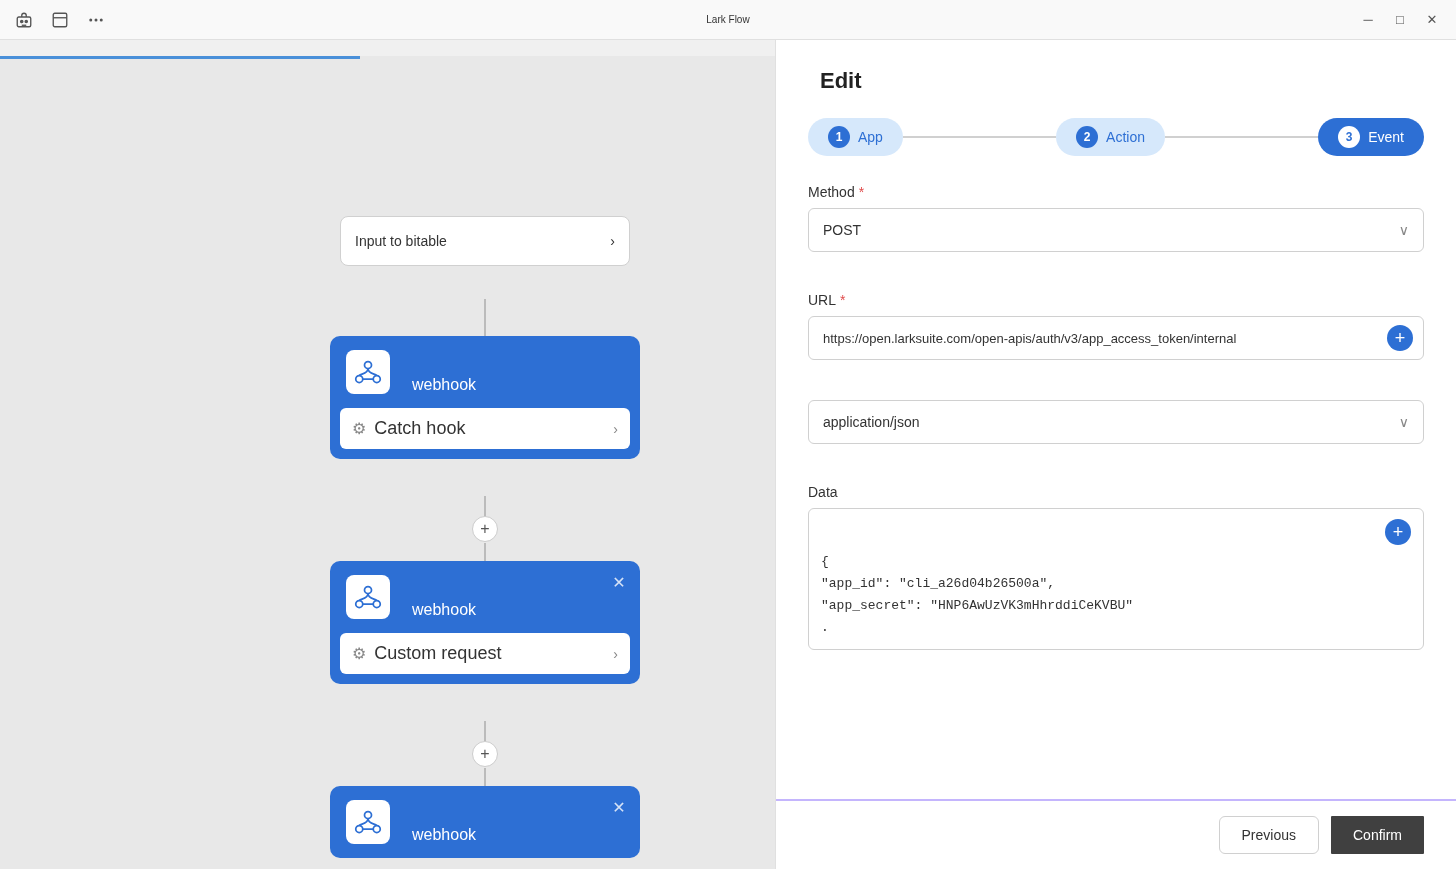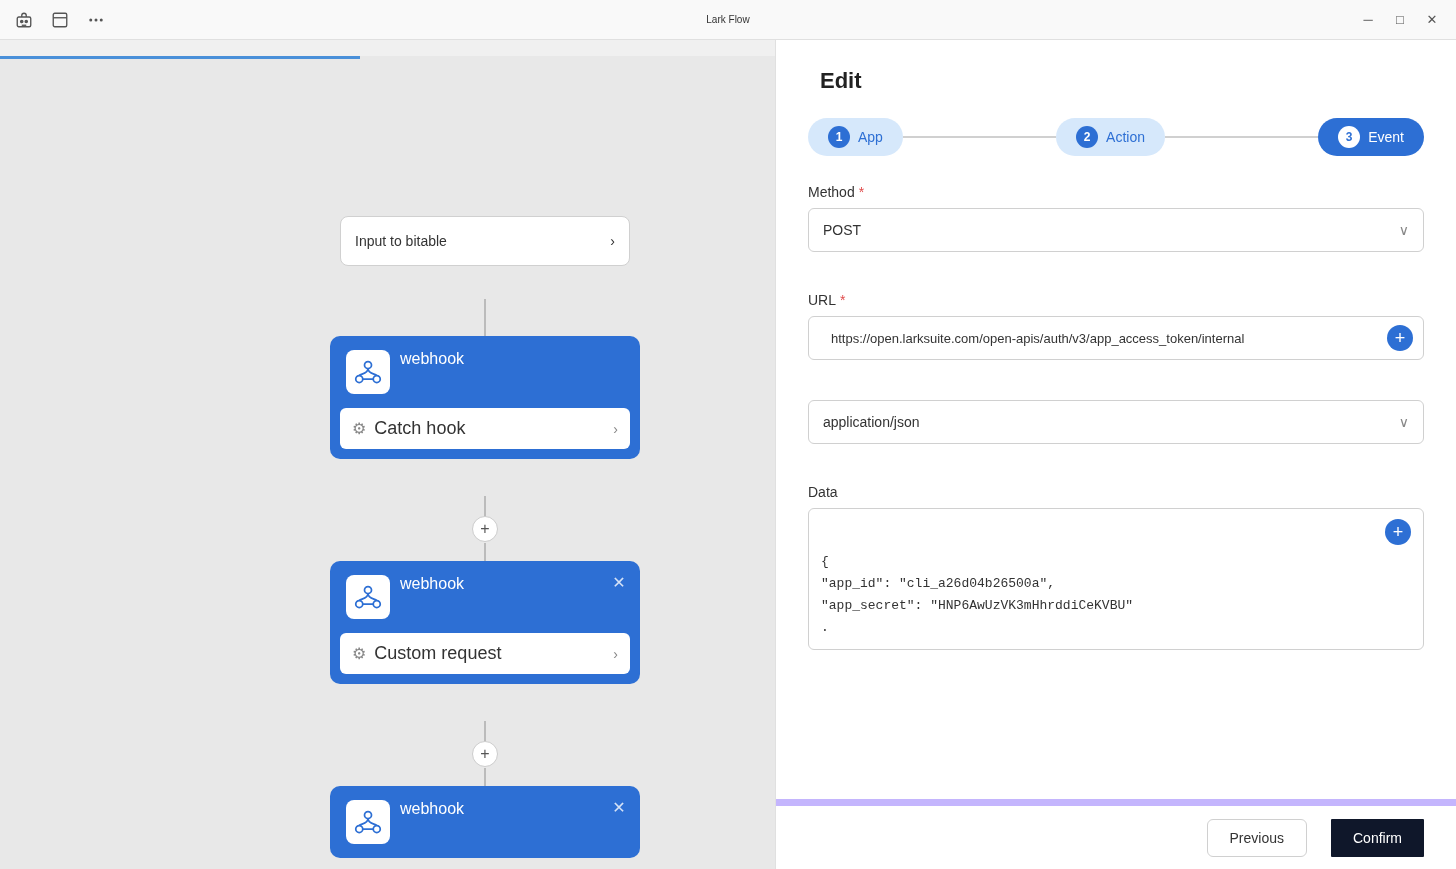--- a/index.html
+++ b/index.html
@@ -42,21 +42,21 @@
     .chevron-right { color: #888; font-size: 14px; }
 
     
     .webhook-node {
       position: absolute;
       width: 310px;
       background: #2d6fd4; border-radius: 10px;
       overflow: hidden;
     }
     .webhook-node-header {
-      display: flex; align-items: flex-start; gap: 10px;
+      display: flex; align-items: flex-end; gap: 22px;
       padding: 14px 16px;
       color: white;
     }
     .webhook-icon-box {
       width: 44px; height: 44px; background: white; border-radius: 8px;
       display: flex; align-items: center; justify-content: center;
     }
     .webhook-title { font-size: 16px; font-weight: 500; color: white; }
     .node-close {
       position: absolute; right: 10px; top: 10px;
@@ -141,49 +141,49 @@
       display: flex; align-items: center; gap: 4px;
     }
     .required-star { color: #e04a4a; }
     .field-select {
       width: 100%; height: 44px; border: 1px solid #d0d0d0; border-radius: 6px;
       display: flex; align-items: center; justify-content: space-between;
       padding: 0 14px; background: white; cursor: pointer; font-size: 14px; color: #333;
     }
     .field-url-wrap {
       width: 100%; border: 1px solid #d0d0d0; border-radius: 6px;
-      display: flex; align-items: center; padding: 0 10px 0 22px;
+      display: flex; align-items: center; padding: 0 10px 0 14px;
       background: white; height: 44px;
     }
     .field-url-text { flex: 1; font-size: 13px; color: #333; white-space: nowrap; overflow: hidden; text-overflow: ellipsis; }
     .plus-circle {
       width: 26px; height: 26px; background: #2d6fd4; border-radius: 50%;
       display: flex; align-items: center; justify-content: center;
       color: white; font-size: 18px; cursor: pointer; flex-shrink: 0;
     }
     .data-textarea-header {
       display: flex; justify-content: flex-end; margin-bottom: 6px;
     }
     .data-content {
       font-family: 'Courier New', monospace; font-size: 13px; color: #333; line-height: 1.7;
     }
 
     
     .edit-panel-footer {
-      height: 70px; border-top: 7px solid #c4b5fd;
+      height: 70px; border-top: 2px solid #c4b5fd;
       display: flex; align-items: center; justify-content: flex-end;
-      padding: 12px 32px; gap: 24px; background: white;
+      padding: 12px 32px; gap: 12px; background: white;
     }
     .btn-previous {
       height: 38px; padding: 0 22px; border: 1px solid #d0d0d0; border-radius: 6px;
       background: white; font-size: 14px; color: #333; cursor: pointer;
     }
     .btn-confirm {
       height: 38px; padding: 0 22px; border: none; border-radius: 1px;
-      background: #0f172a; color: white; font-size: 14px; cursor: pointer;
+      background: #404040; color: white; font-size: 14px; cursor: pointer;
     }
 
     
     .wh-svg { width: 28px; height: 28px; }
   </style>
 </head>
 <body>
 
 <div class="titlebar">
   <div class="titlebar-left-icons">

